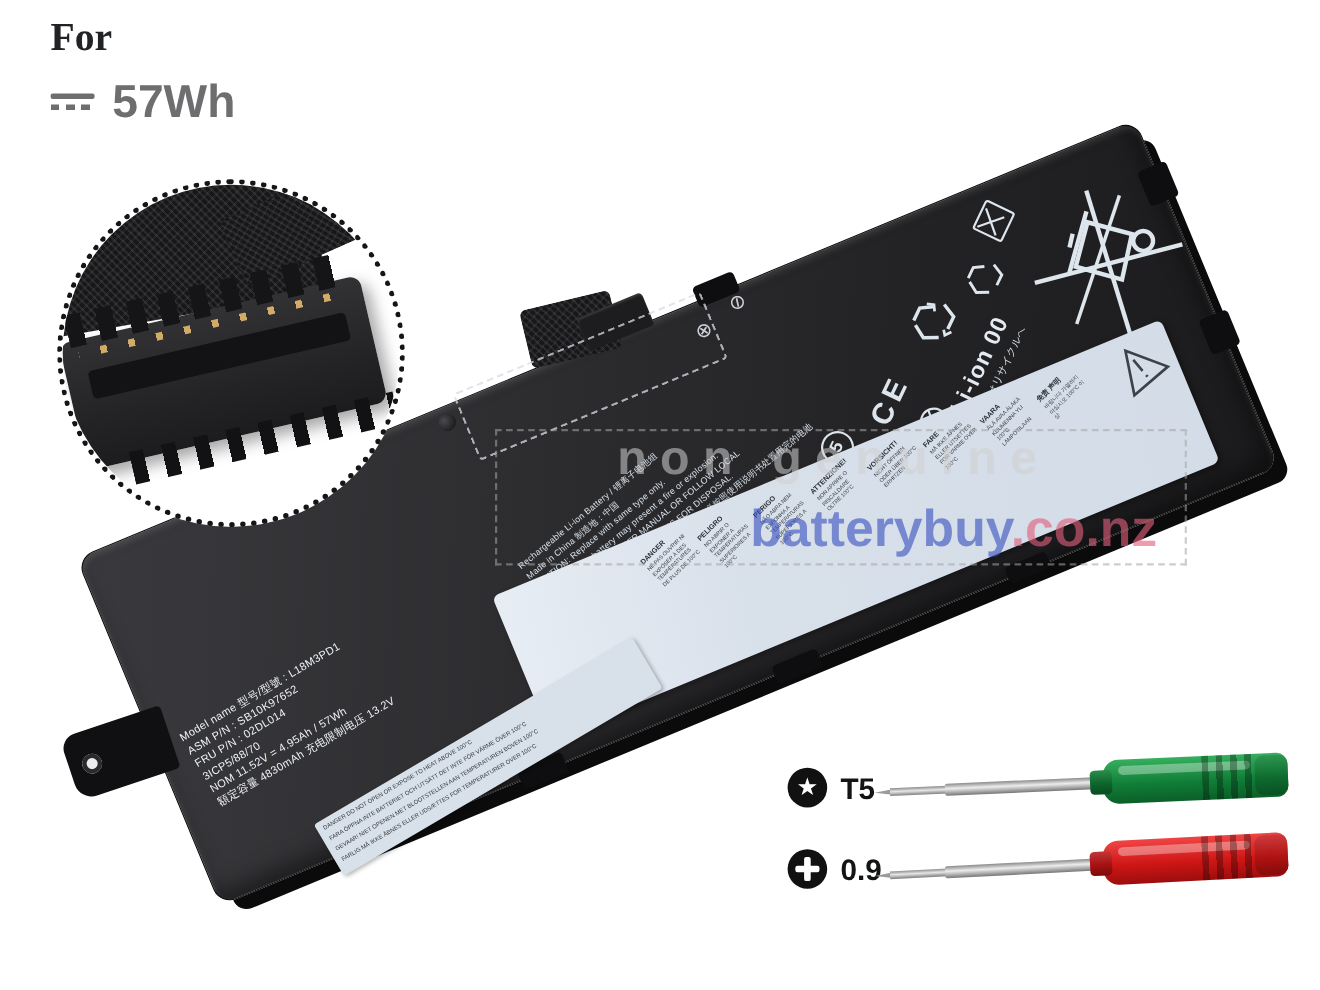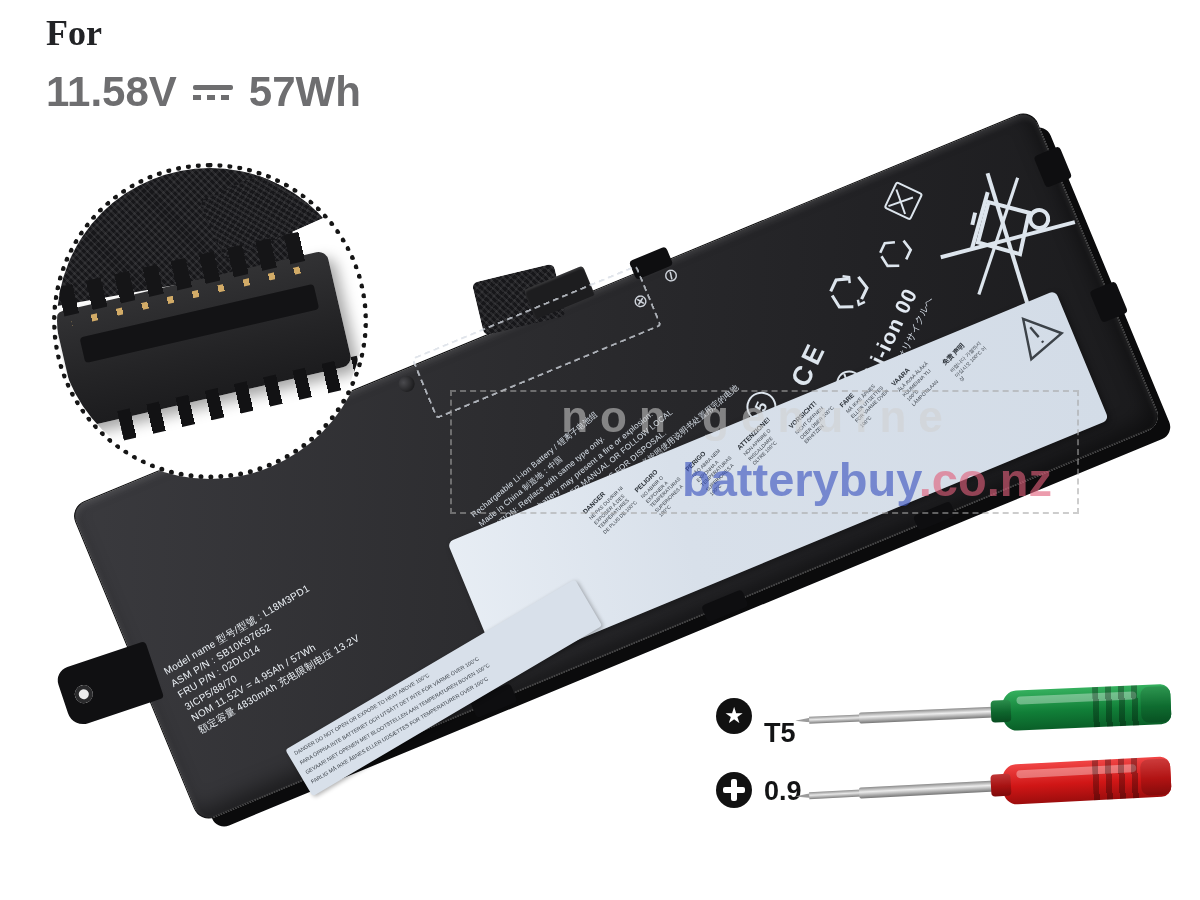--- a/index.html
+++ b/index.html
@@ -145,21 +145,20 @@
 </head>
 <body>
 
 <div class="canvas">
 
   <div class="hdr">
     <div class="hdr-line1">
       <span class="hdr-for">For</span>
     </div>
     <div class="hdr-line2">
-      <span class="hdr-v">11.58V</span>
       <span class="dc-sym">
           <span class="dc-top"></span>
           <span class="dc-bot"></span>
         </span>
       <span class="hdr-wh">57Wh</span>
     </div>
   </div>
 
   <div class="inset">
     <div class="fab fab-tex fab1"></div>
@@ -304,21 +303,21 @@
 
   <div class="wm-box"></div>
   <div class="wm-main">non genuine</div>
   <div class="wm-brand">
     <span class="wm-b1">batterybuy</span><span class="wm-b2">.co.nz</span>
   </div>
 
   <div class="tool-ic" style="left:716px;top:698px;">
     <div class="torx-star">★</div>
   </div>
-  <span class="tool-lbl" style="left:764px;top:702px;margin-top:16px;">T5</span>
+  <span class="tool-lbl" style="left:764px;top:702px;">T5</span>
   <div class="drv" style="left:795px;top:690px;transform:rotate(-2.5deg);">
     <div class="drv-tip"></div>
     <div class="drv-blade"></div>
     <div class="drv-shaft"></div>
     <div class="drv-grip grip-green">
       <div class="grip-neck"></div>
       <div class="grip-hl"></div>
       <div class="grip-rings"></div>
       <div class="grip-butt"></div>
     </div>

